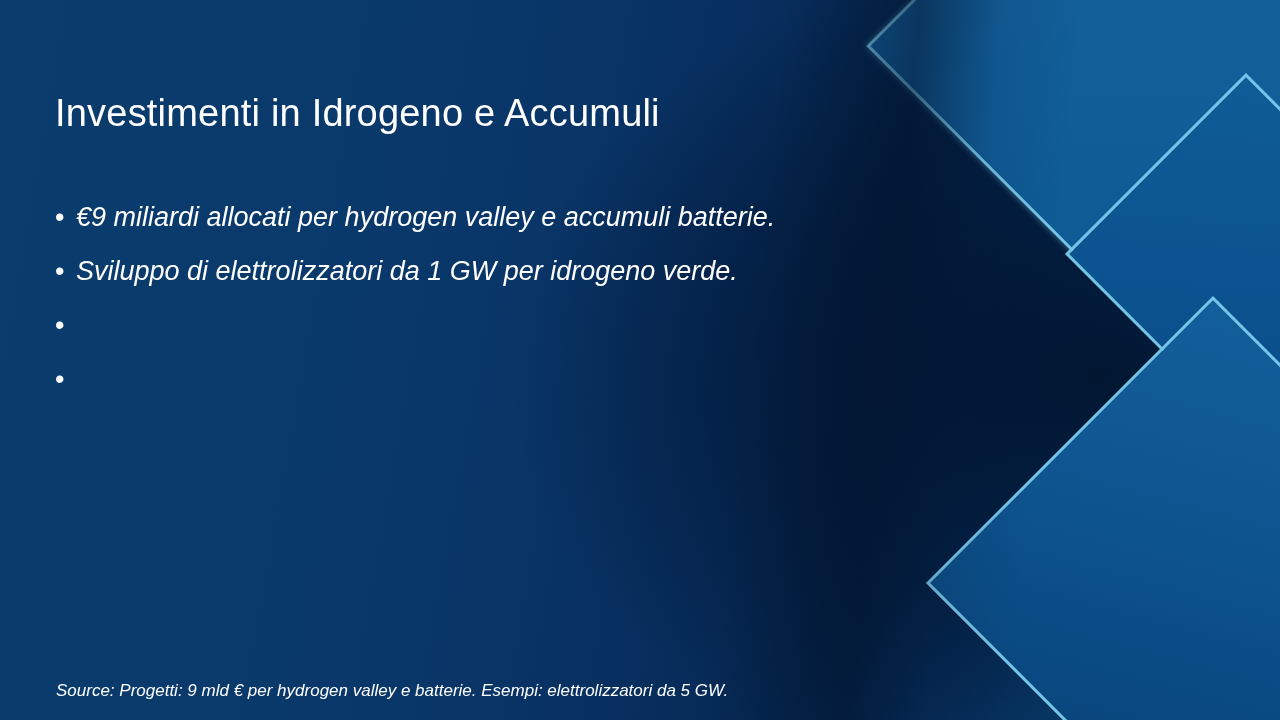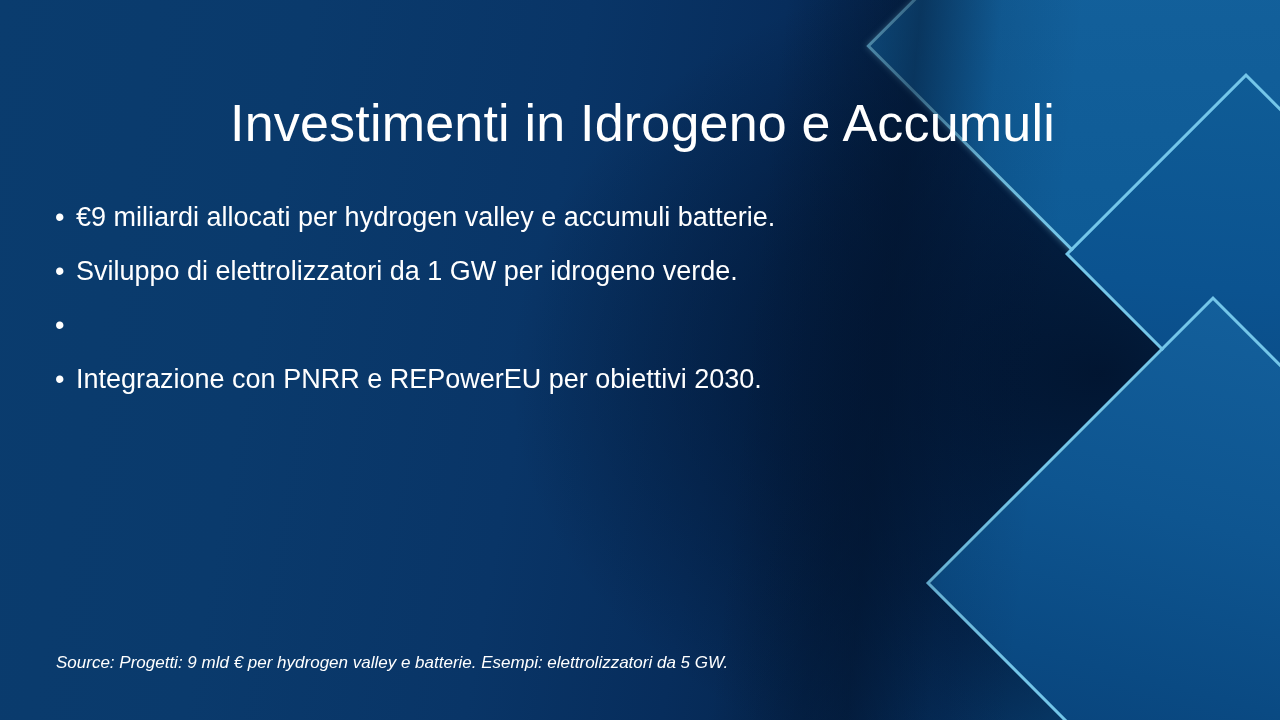--- a/index.html
+++ b/index.html
@@ -88,26 +88,25 @@
     position: absolute;
     inset: 0;
   }
 
   #slide-title {
     position: absolute;
     left: 55px;
     top: 56px;
     width: 1000px;
     color: #ffffff;
-    font-size: 52px;
+    font-size: 38px;
     font-weight: 400;
     line-height: 64px;
     letter-spacing: 0.2px;
     white-space: nowrap;
-    text-align: right;
   }
 
   #bullet-list {
     position: absolute;
     left: 55px;
     top: 190px;
     width: 1010px;
     margin: 0;
     padding: 0;
     list-style: none;
@@ -123,26 +122,27 @@
   }
   .bullet-marker {
     flex: 0 0 auto;
     width: 21px;
     color: #ffffff;
     font-size: 27px;
     line-height: 54px;
   }
   .bullet-text {
     flex: 0 1 auto;
+    font-style: italic;
   }
 
   #source-note {
     position: absolute;
     left: 56px;
-    top: 651px;
+    top: 679px;
     color: #ffffff;
     font-size: 17px;
     font-style: italic;
     line-height: 24px;
     white-space: nowrap;
   }
 </style>
 </head>
 <body>
 
@@ -166,20 +166,19 @@
       </li>
       <li>
         <span class="bullet-marker">•</span>
         <span class="bullet-text">Sviluppo di elettrolizzatori da 1 GW per idrogeno verde.</span>
       </li>
       <li>
         <span class="bullet-marker">•</span>
       </li>
       <li>
         <span class="bullet-marker">•</span>
-        <span class="bullet-text">Integrazione con PNRR e REPowerEU per obiettivi 2030.</span>
       </li>
     </ul>
 
     <div id="source-note">Source: Progetti: 9 mld € per hydrogen valley e batterie. Esempi: elettrolizzatori da 5 GW.</div>
 
   </div>
 </div>
 
 </body></html>

